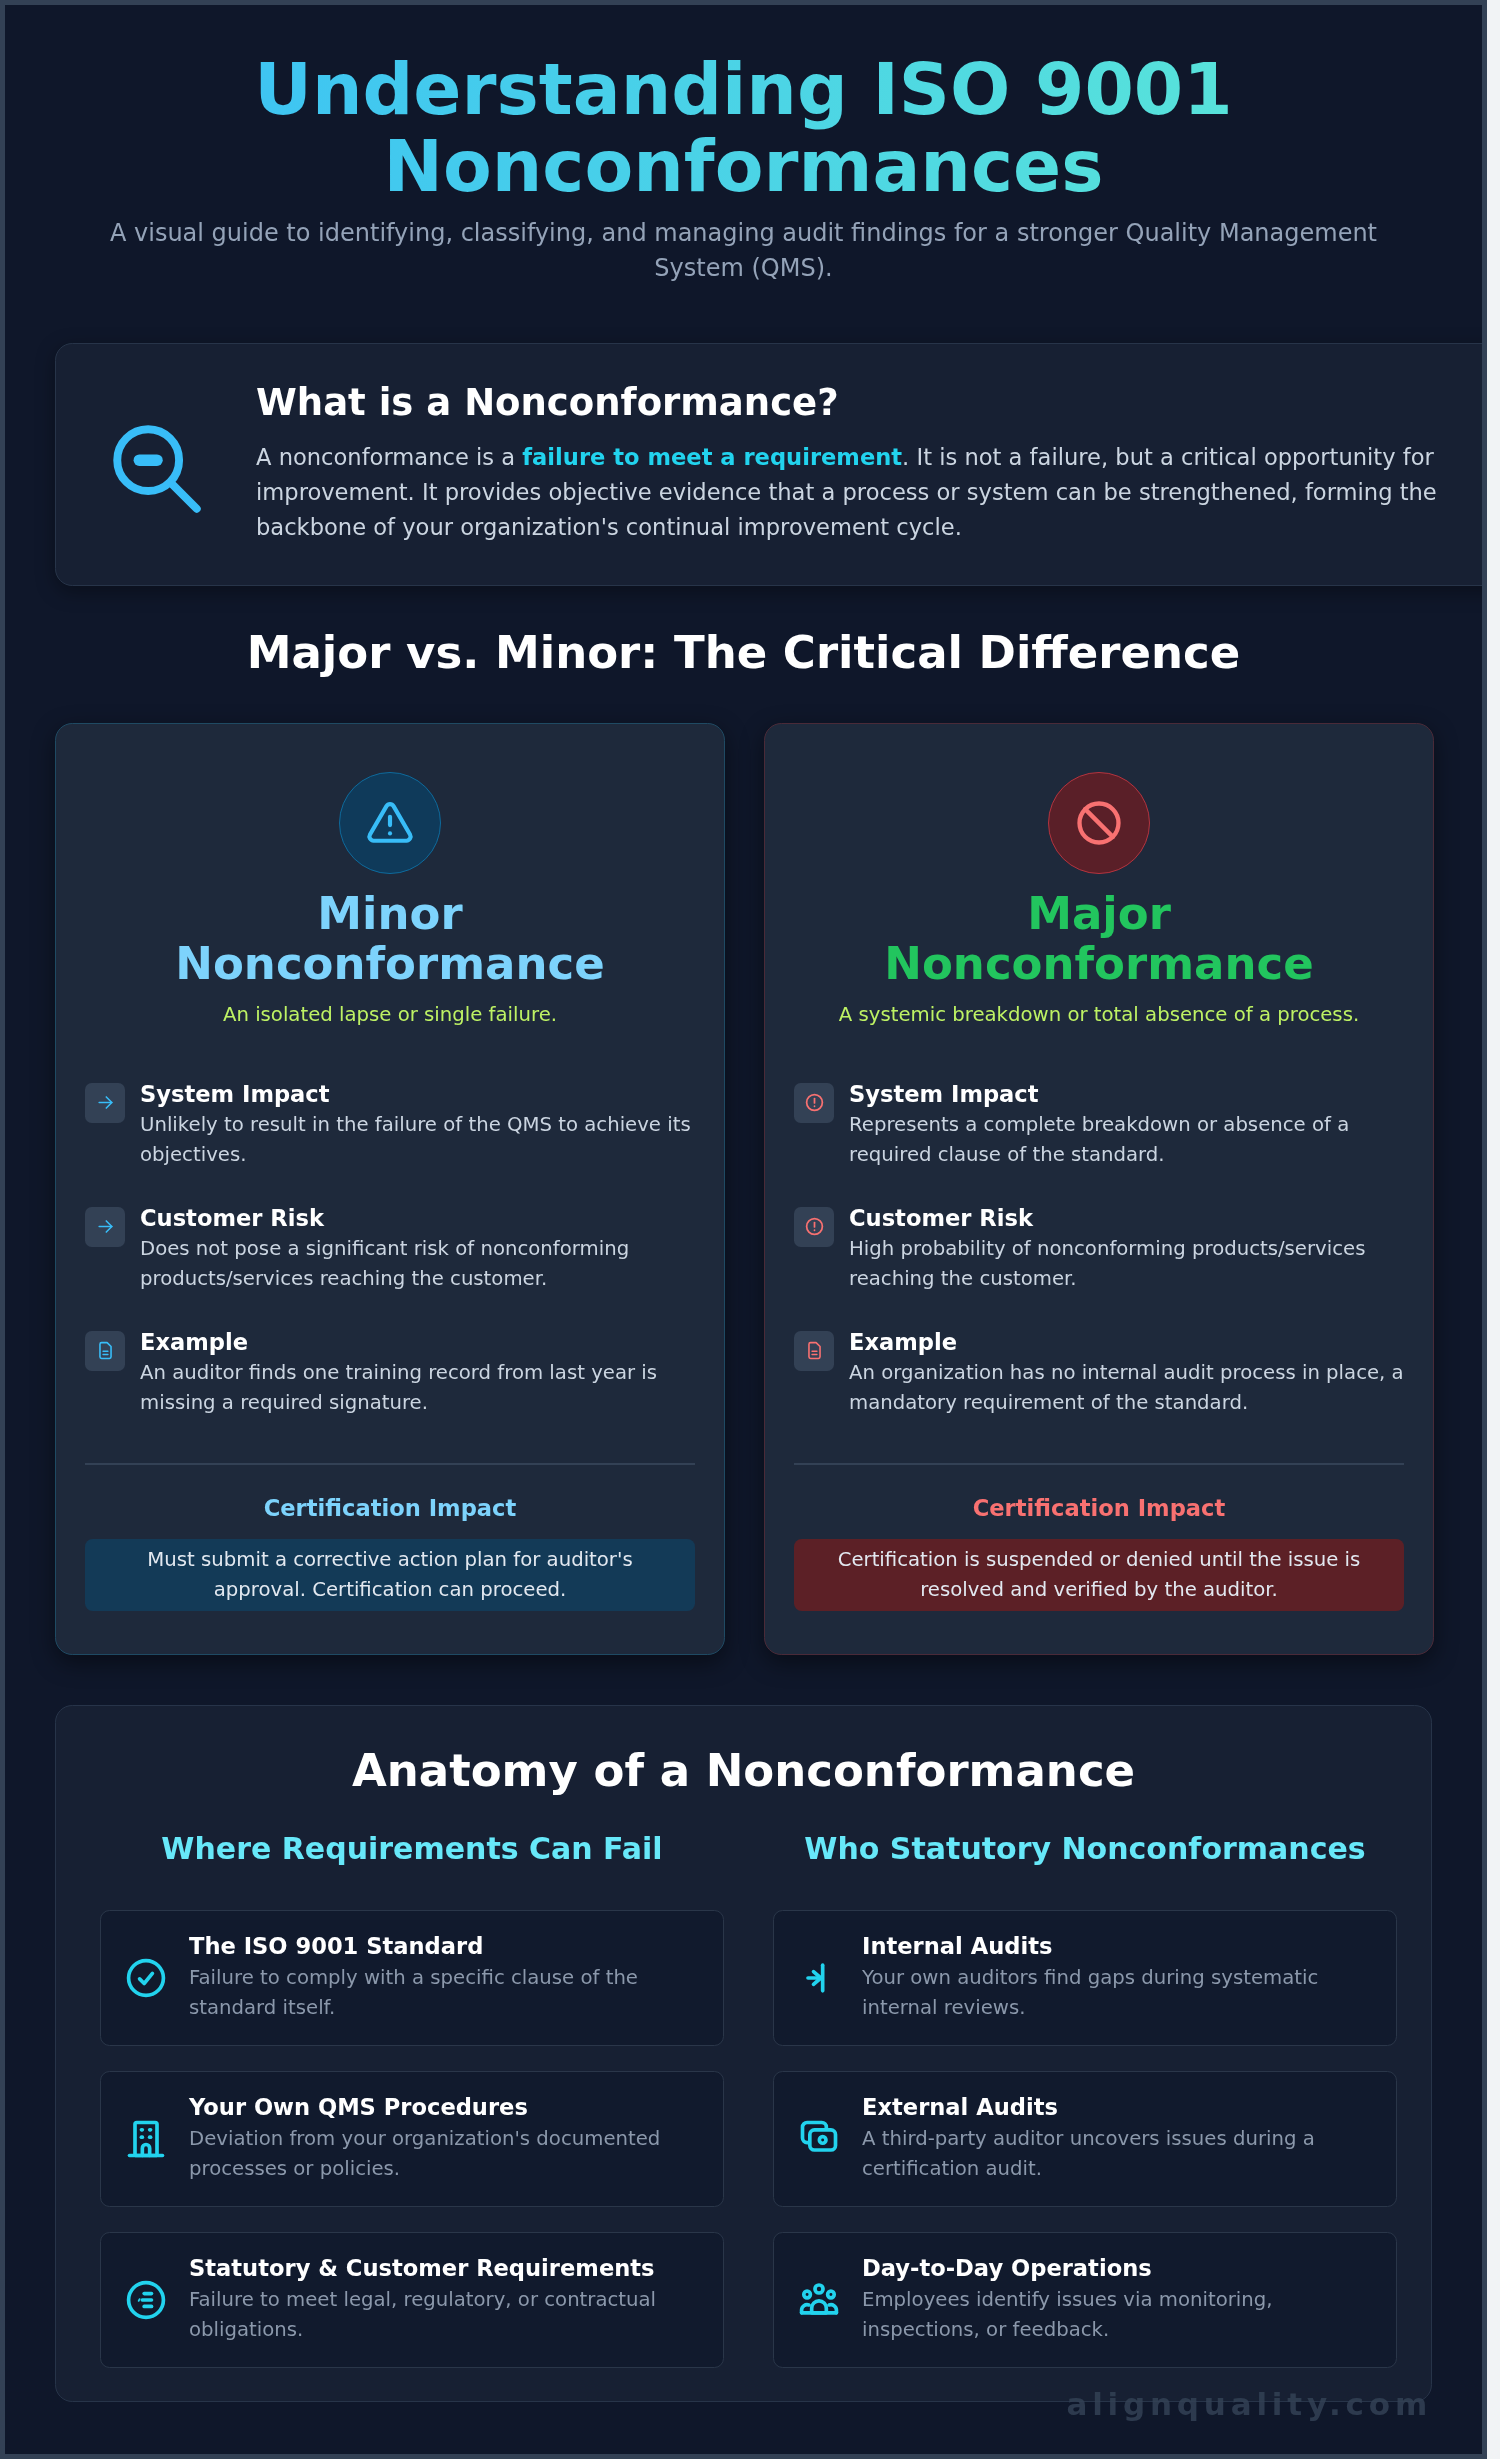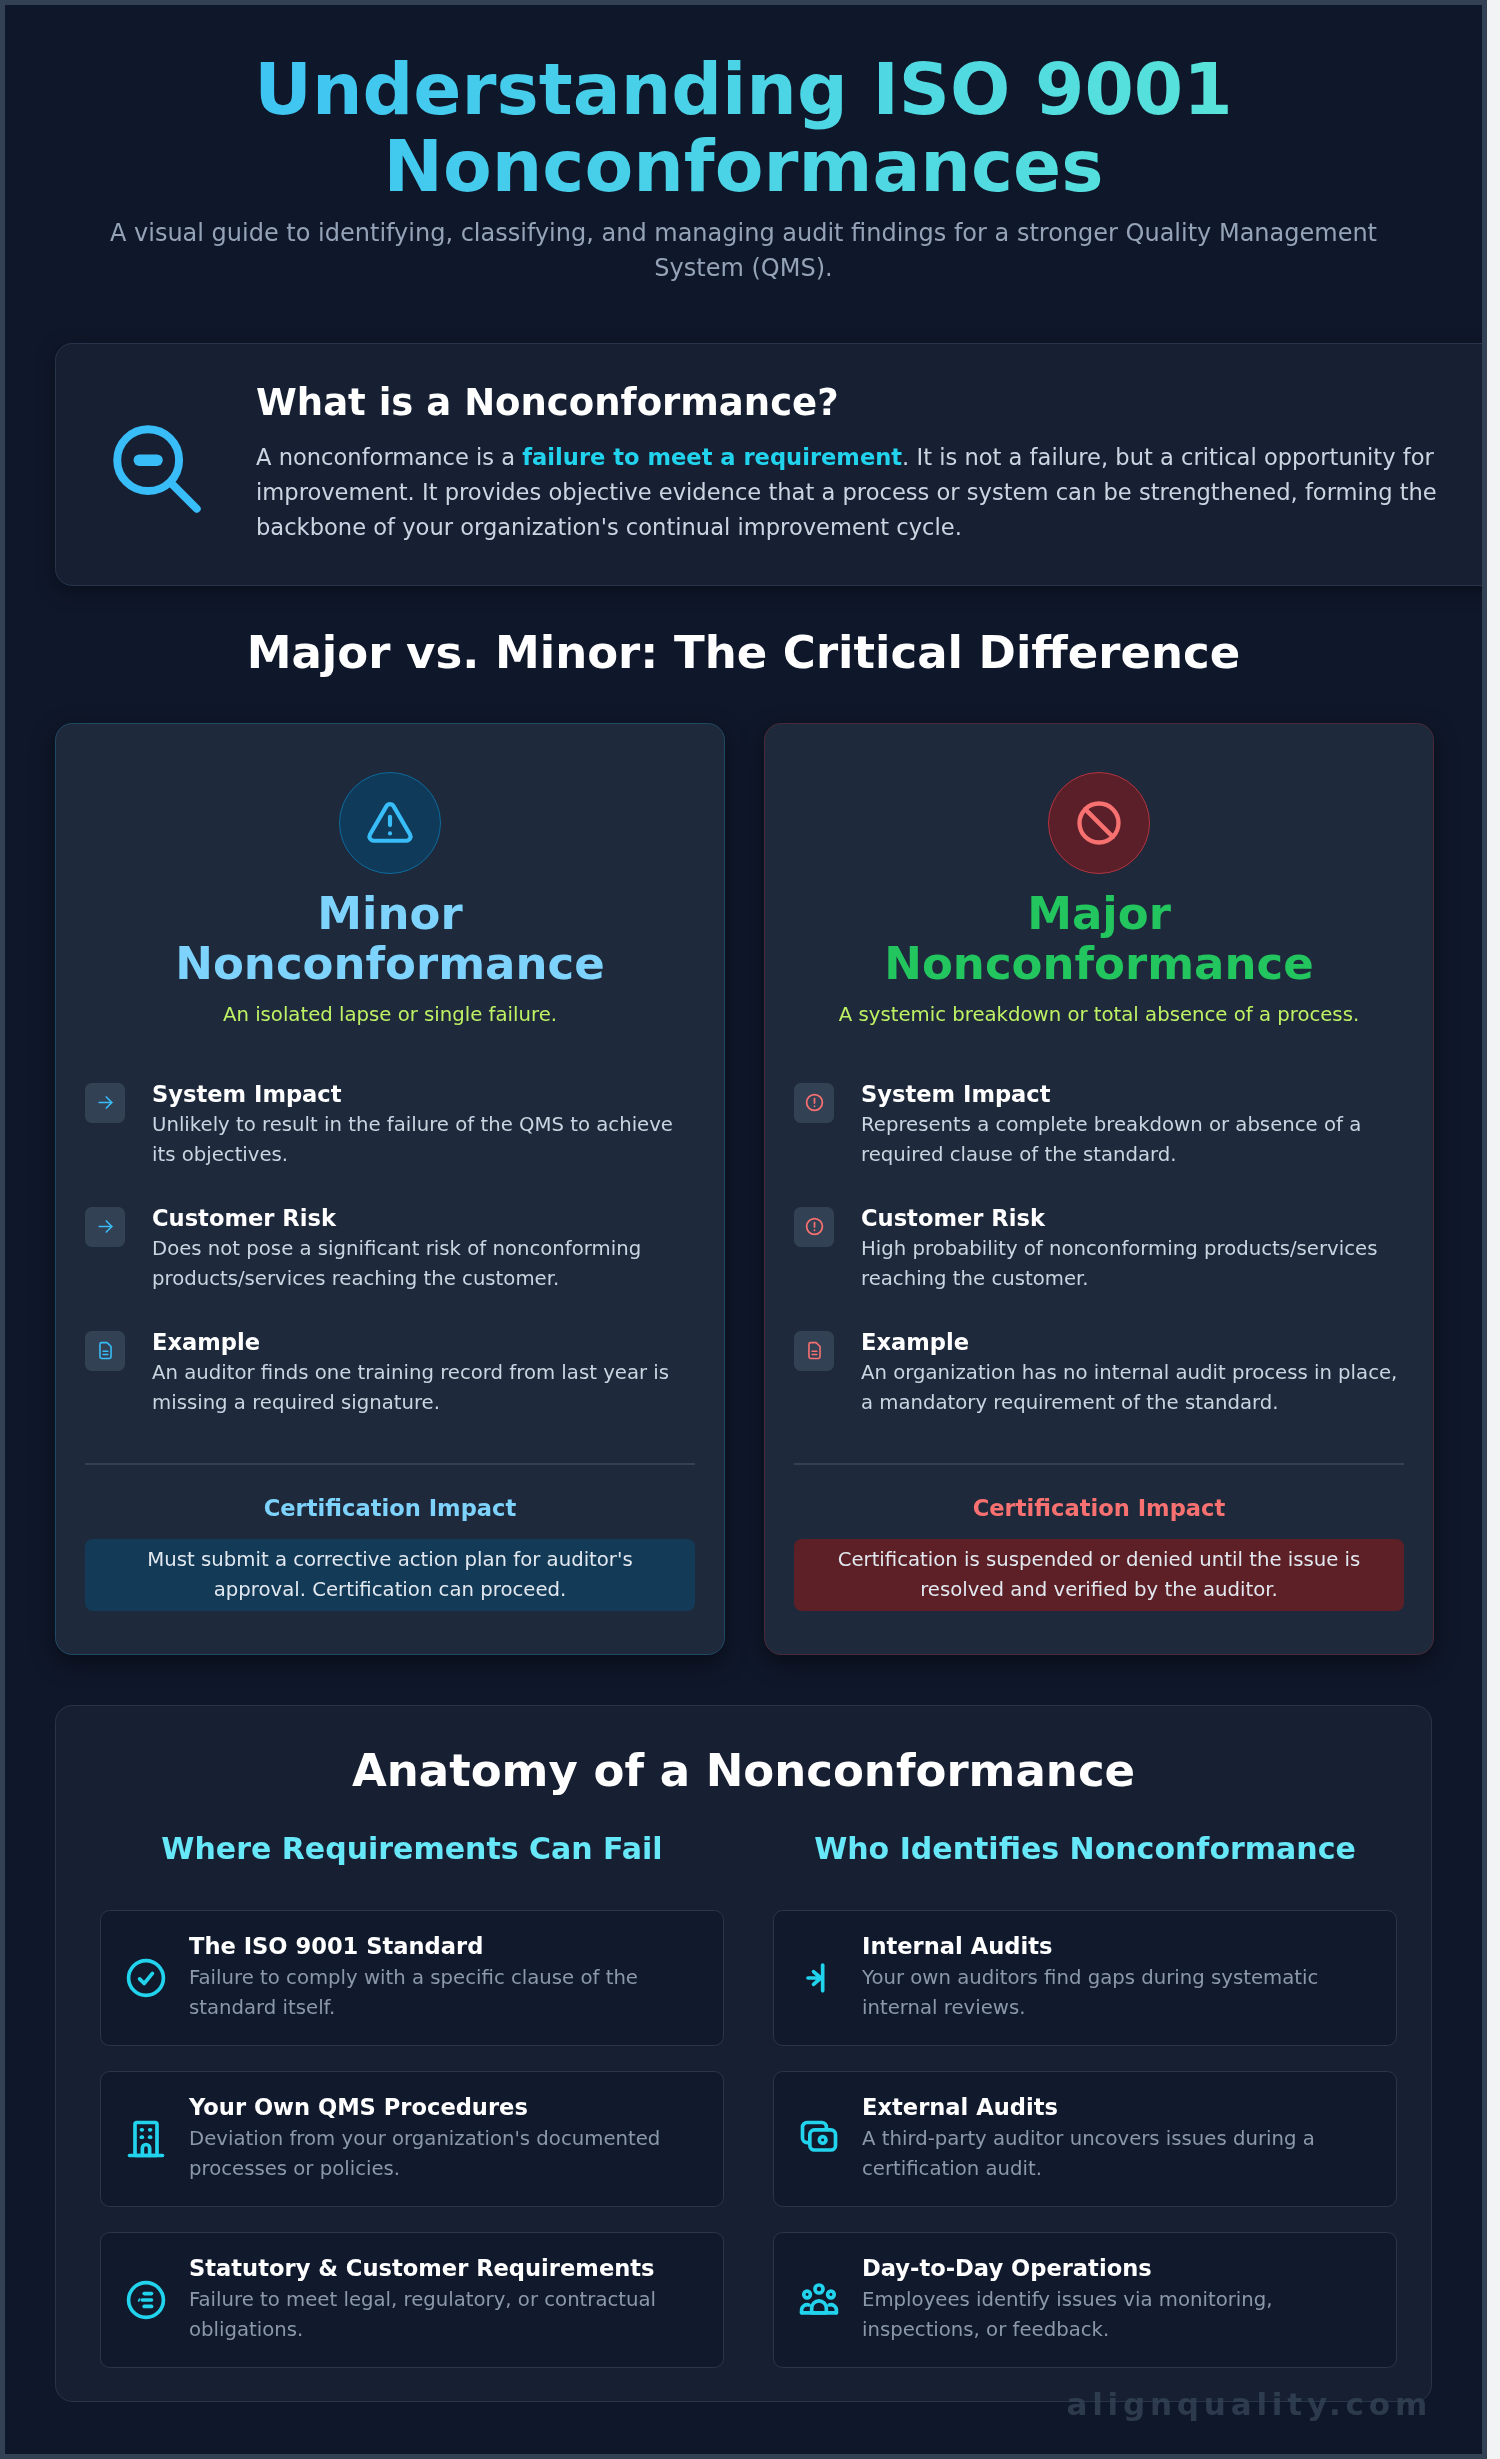--- a/index.html
+++ b/index.html
@@ -68,21 +68,21 @@
   .nc-sub {
     position: absolute; left: 0; right: 0; top: 279px; text-align: center;
     font-size: 19.7px; color: #bef264;
   }
   .nc-items { position: absolute; left: 29px; right: 29px; top: 355px; }
   .nc-item { display: flex; align-items: flex-start; height: 124px; }
   .nc-item-icon {
     width: 40px; height: 40px; border-radius: 6.7px; background: #334155;
     display: flex; align-items: center; justify-content: center; flex: 0 0 40px; margin-top: 3.8px;
   }
-  .nc-item-text { margin-left: 27px; }
+  .nc-item-text { margin-left: 15px; }
   .nc-item-title { font-size: 22.6px; font-weight: bold; color: #ffffff; line-height: 31px; }
   .nc-item-desc { font-size: 19.7px; color: #cbd5e1; line-height: 30px; }
   .nc-divider {
     position: absolute; left: 29px; right: 29px; top: 739px; height: 1.9px; background: #334155;
   }
   .nc-cert-title {
     position: absolute; left: 0; right: 0; top: 771px; text-align: center;
     font-size: 22.6px; font-weight: bold;
   }
   .minor .nc-cert-title { color: #7dd3fc; }
@@ -310,21 +310,21 @@
               </svg>
         </div>
         <div class="anat-text">
           <div class="anat-item-title">Statutory &amp; Customer Requirements</div>
           <div class="anat-item-desc">Failure to meet legal, regulatory, or contractual obligations.</div>
         </div>
       </div>
     </div>
 
     <div class="anat-col right">
-      <div class="anat-col-title">Who Identifies Nonconformance</div>
+      <div class="anat-col-title">Who Statutory Nonconformances</div>
       <div class="anat-item">
         <div class="anat-icon">
           <svg width="44" height="44" viewBox="0 0 24 24" fill="none" stroke="#22d3ee" stroke-width="2" stroke-linecap="round" stroke-linejoin="round">
                 <line x1="14" y1="5" x2="14" y2="19"></line>
                 <line x1="6" y1="12" x2="13" y2="12"></line>
                 <polyline points="9 8.5 13 12 9 15.5"></polyline>
               </svg>
         </div>
         <div class="anat-text">
           <div class="anat-item-title">Internal Audits</div>

